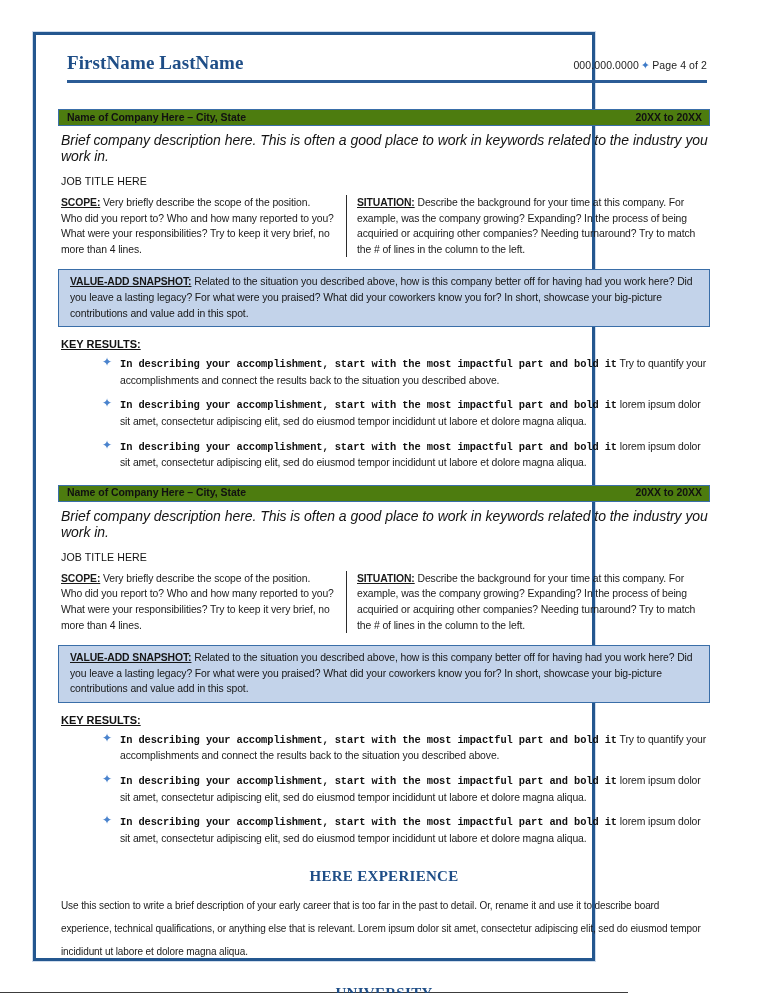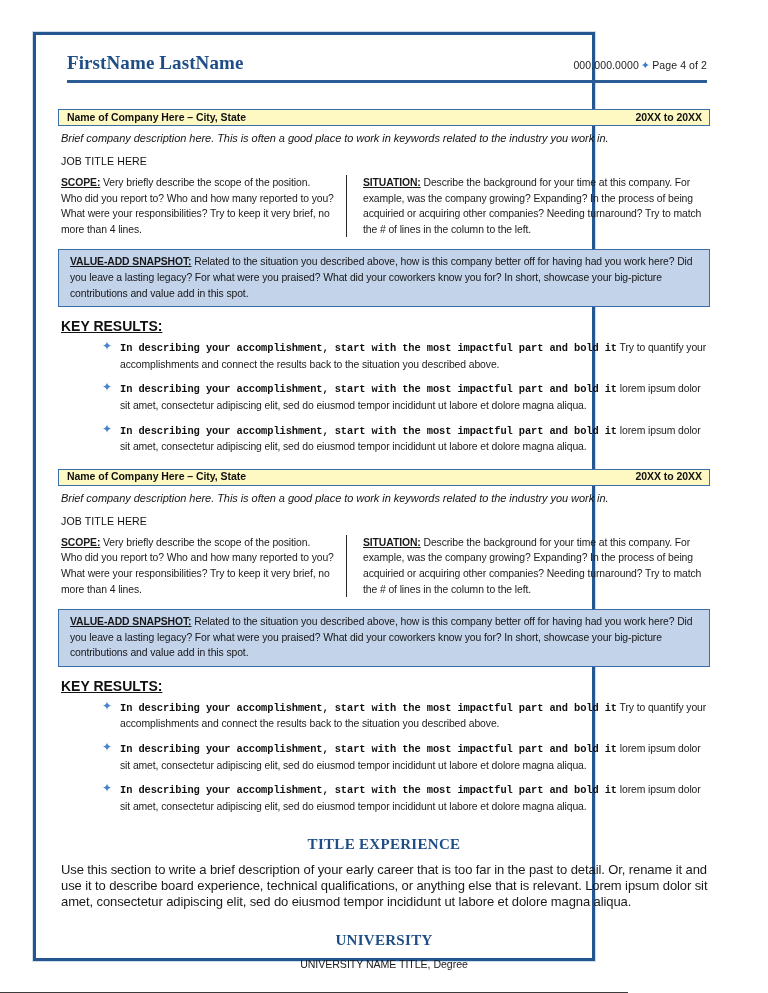--- a/index.html
+++ b/index.html
@@ -77,38 +77,38 @@
   }
 
   
   .company-block { margin-top: 26px; }
   .company-block + .company-block { margin-top: 14px; }
 
   .company-bar {
     display: flex;
     align-items: center;
     justify-content: space-between;
-    background: #fef9c3;
+    background: #4d7c0f;
     border: 1px solid #3a6ea8;
     box-sizing: border-box;
     padding: 1px 7px 2px 8px;
     height: 17px;
   }
   .company-name,
   .company-dates {
     font-size: 10.5px;
     font-weight: bold;
     color: #111111;
     letter-spacing: -.05px;
     line-height: 1;
   }
 
   .company-desc {
     font-style: italic;
-    font-size: 11px;
+    font-size: 14px;
     margin: 6px 0 0 3px;
     color: #141414;
     letter-spacing: -.05px;
   }
 
   .job-title {
     font-size: 10.6px;
     font-weight: normal;
     margin: 11px 0 0 3px;
     color: #111111;
@@ -128,21 +128,21 @@
     letter-spacing: -.1px;
   }
   .col.left {
     width: 285px;
     padding-right: 12px;
     box-sizing: border-box;
   }
   .col.right {
     flex: 1;
     border-left: 1px solid #2b2b2b;
-    padding-left: 16px;
+    padding-left: 10px;
     box-sizing: border-box;
   }
   .lead-label {
     font-weight: bold;
     text-decoration: underline;
   }
 
   
   .value-add {
     margin-top: 12px;
@@ -152,21 +152,21 @@
     padding: 4px 8px 5px 11px;
     font-size: 10.4px;
     line-height: 15.6px;
     color: #161616;
     letter-spacing: -.1px;
   }
 
   
   .key-results-label {
     margin: 11px 0 0 3px;
-    font-size: 14px;
+    font-size: 11px;
     font-weight: bold;
     text-decoration: underline;
     color: #111111;
   }
   .bullet-list {
     list-style: none;
     margin: 6px 0 0 0;
     padding: 0;
   }
   .bullet-item {
@@ -194,22 +194,22 @@
     text-align: center;
     font-family: "Liberation Serif", serif;
     font-weight: bold;
     font-size: 15px;
     color: #1f4e87;
     letter-spacing: .3px;
     margin-top: 22px;
   }
   .section-body {
     margin: 9px 2px 0 3px;
-    font-size: 13px;
-    line-height: 16px;
+    font-size: 10px;
+    line-height: 23px;
     color: #1a1a1a;
     letter-spacing: -.1px;
   }
   .education-line {
     text-align: center;
     margin-top: 9px;
     font-size: 10.6px;
     color: #1a1a1a;
     letter-spacing: -.05px;
   }
@@ -299,20 +299,20 @@
     <span class="bullet-glyph">✦</span><span class="bullet-bold">In describing your accomplishment, start with the most impactful part and bold it</span><span> lorem ipsum dolor sit amet, consectetur adipiscing elit, sed do eiusmod tempor incididunt ut labore et dolore magna aliqua.</span>
   </li>
 
   <li class="bullet-item">
     <span class="bullet-glyph">✦</span><span class="bullet-bold">In describing your accomplishment, start with the most impactful part and bold it</span><span> lorem ipsum dolor sit amet, consectetur adipiscing elit, sed do eiusmod tempor incididunt ut labore et dolore magna aliqua.</span>
   </li>
 </ul>
   </div>
 </div>
 
-    <div class="section-heading">TITLE EXPERIENCE</div>
+    <div class="section-heading">HERE EXPERIENCE</div>
     <div class="section-body">Use this section to write a brief description of your early career that is too far in the past to detail. Or, rename it and use it to describe board experience, technical qualifications, or anything else that is relevant.  Lorem ipsum dolor sit amet, consectetur adipiscing elit, sed do eiusmod tempor incididunt ut labore et dolore magna aliqua.</div>
 
     <div class="section-heading">UNIVERSITY</div>
     <div class="education-line">UNIVERSITY NAME TITLE, Degree</div>
 
   </div>
 </div>
 
 </body></html>

